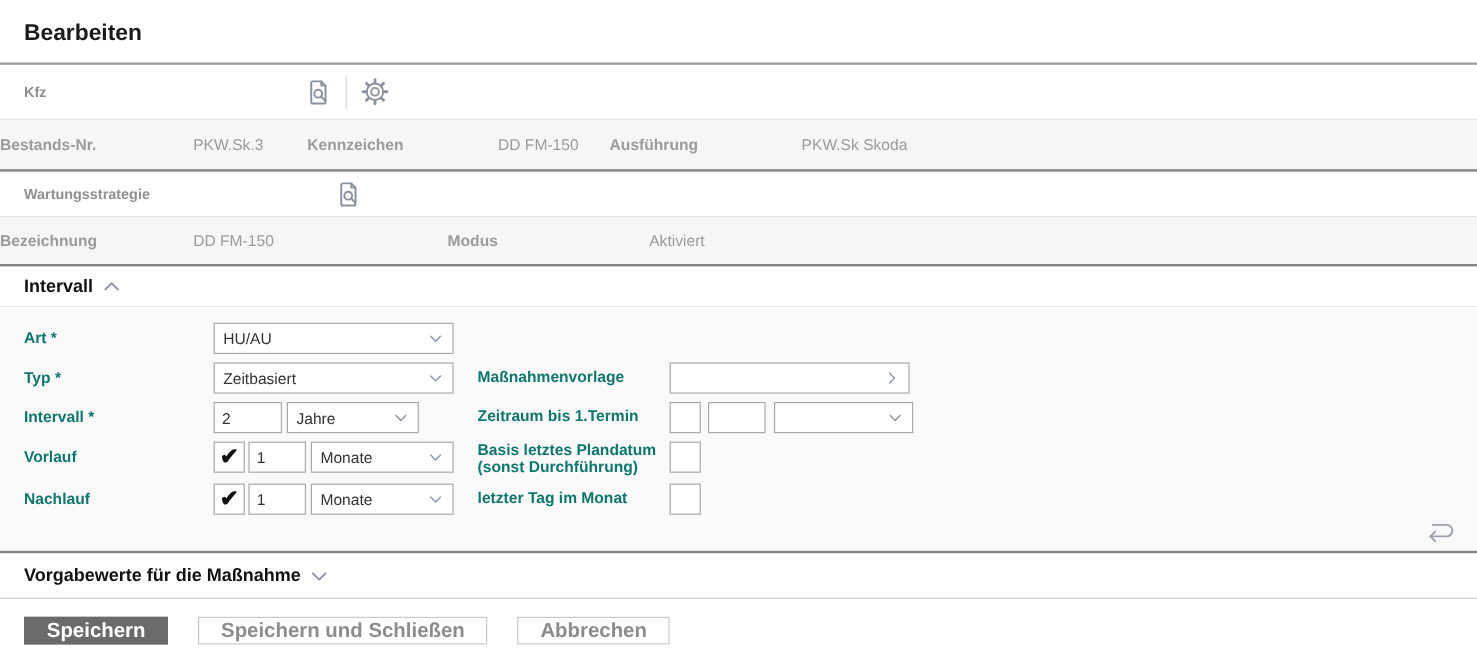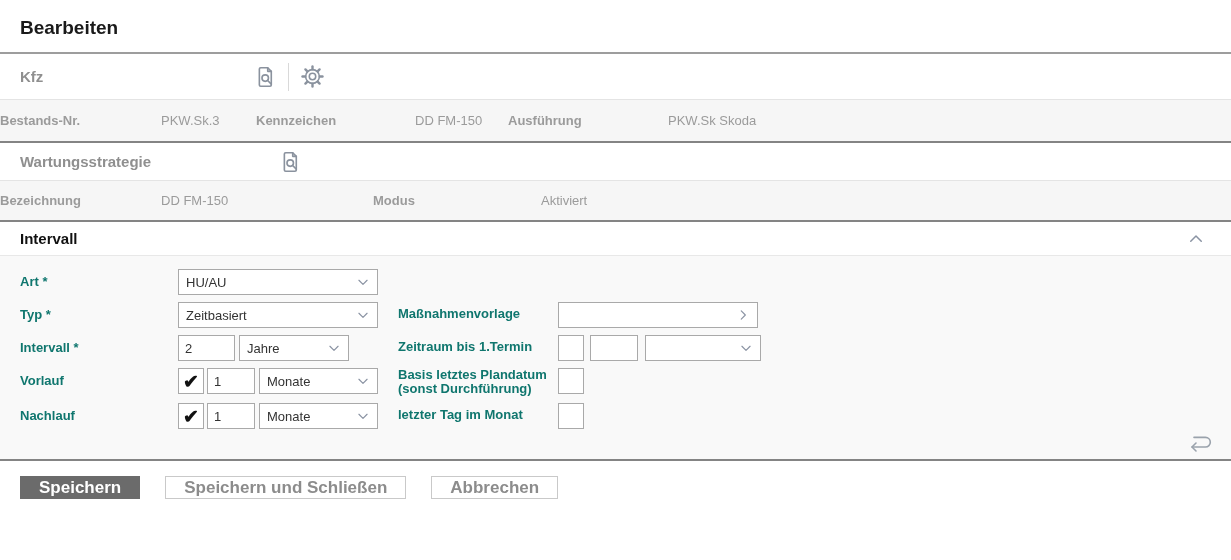--- a/index.html
+++ b/index.html
@@ -5,37 +5,37 @@
   * { box-sizing: border-box; margin: 0; padding: 0; }
   html, body { width: 1231px; height: 560px; background: #ffffff; overflow: hidden;
     font-family: "Liberation Sans", sans-serif; font-size: 13px; color: #333; }
 
   .page-title { font-size: 19px; font-weight: bold; color: #1a1a1a;
     padding: 17px 20px 13px 20px; border-bottom: 2px solid #9d9d9d; }
 
   
   .sec-header { display: flex; align-items: center; height: 45px; padding: 0 20px; }
   .sec-header.small { height: 37px; gap: 25px; }
-  .sec-title-gray { font-size: 15px; font-weight: bold; color: #8f8f8f; width: 230px; }
+  .sec-title-gray { font-size: 12px; font-weight: bold; color: #8f8f8f; width: 230px; }
   .icon-bar { display: flex; align-items: center; }
   .icon-btn { display: inline-flex; align-items: center; justify-content: center;
     width: 30px; height: 30px; cursor: pointer; }
   .vdiv { width: 1px; height: 28px; background: #d9d9d9; margin: 0 8px; }
 
   
   .data-row { display: flex; align-items: center; height: 44px; 
     background: #f6f6f6; border-top: 1px solid #e4e4e4; border-bottom: 2px solid #848484;
     color: #9b9b9b; }
   .data-row .lbl { font-weight: bold; }
   .c-l1 { width: 161px; } .c-v1 { width: 95px; } .c-l2 { width: 159px; }
   .c-v2 { width: 93px; }  .c-l3 { width: 160px; }
   .w-l1 { width: 161px; } .w-v1 { width: 212px; } .w-l2 { width: 168px; }
 
   
-  .panel-header { display: flex; align-items: center; justify-content: space-between;
+  .panel-header { display: flex; align-items: center; justify-content: flex-start;
     height: 34px; padding: 0 20px; border-bottom: 1px solid #e8e8e8; }
   .panel-header .panel-title { font-size: 15px; font-weight: bold; color: #111; }
   .panel-header.vorgabe { height: 38px; border-top: 2px solid #848484;
     border-bottom: 1px solid #c9c9c9; }
 
   
   .panel-body { background: #f9f9f9; padding: 13px 20px 30px 20px; position: relative;
     border-bottom: 2px solid #848484; }
   .form-row { display: flex; align-items: flex-start; margin-bottom: 7px; }
   .f-lbl { width: 158px; font-weight: bold; color: #0f766e; padding-top: 5px; }
@@ -239,20 +239,28 @@
     </div>
 
     <span class="undo-btn">
       <svg width="28" height="22" viewBox="0 0 28 22" fill="none" stroke="#9aa2ac" stroke-width="1.6" stroke-linecap="round" stroke-linejoin="round">
         <path d="M6 15 h13.5 a4.8 4.8 0 0 0 0 -9.6 H8"></path>
         <path d="M10 11 L6 15 L10 19"></path>
       </svg>
     </span>
   </div>
 
+  <div class="panel-header vorgabe" style="border-top:none;">
+    <span class="panel-title">Vorgabewerte für die Maßnahme</span>
+    <span class="icon-btn">
+      <svg class="chev" width="18" height="18" viewBox="0 0 24 24">
+          <polyline points="5,9 12,16 19,9"></polyline>
+        </svg>
+    </span>
+  </div>
 
   <div class="btn-row">
     <div class="btn btn-dark">Speichern</div>
     <div class="btn btn-light">Speichern und Schließen</div>
     <div class="btn btn-light">Abbrechen</div>
   </div>
 
 </div>
 
 </body></html>

